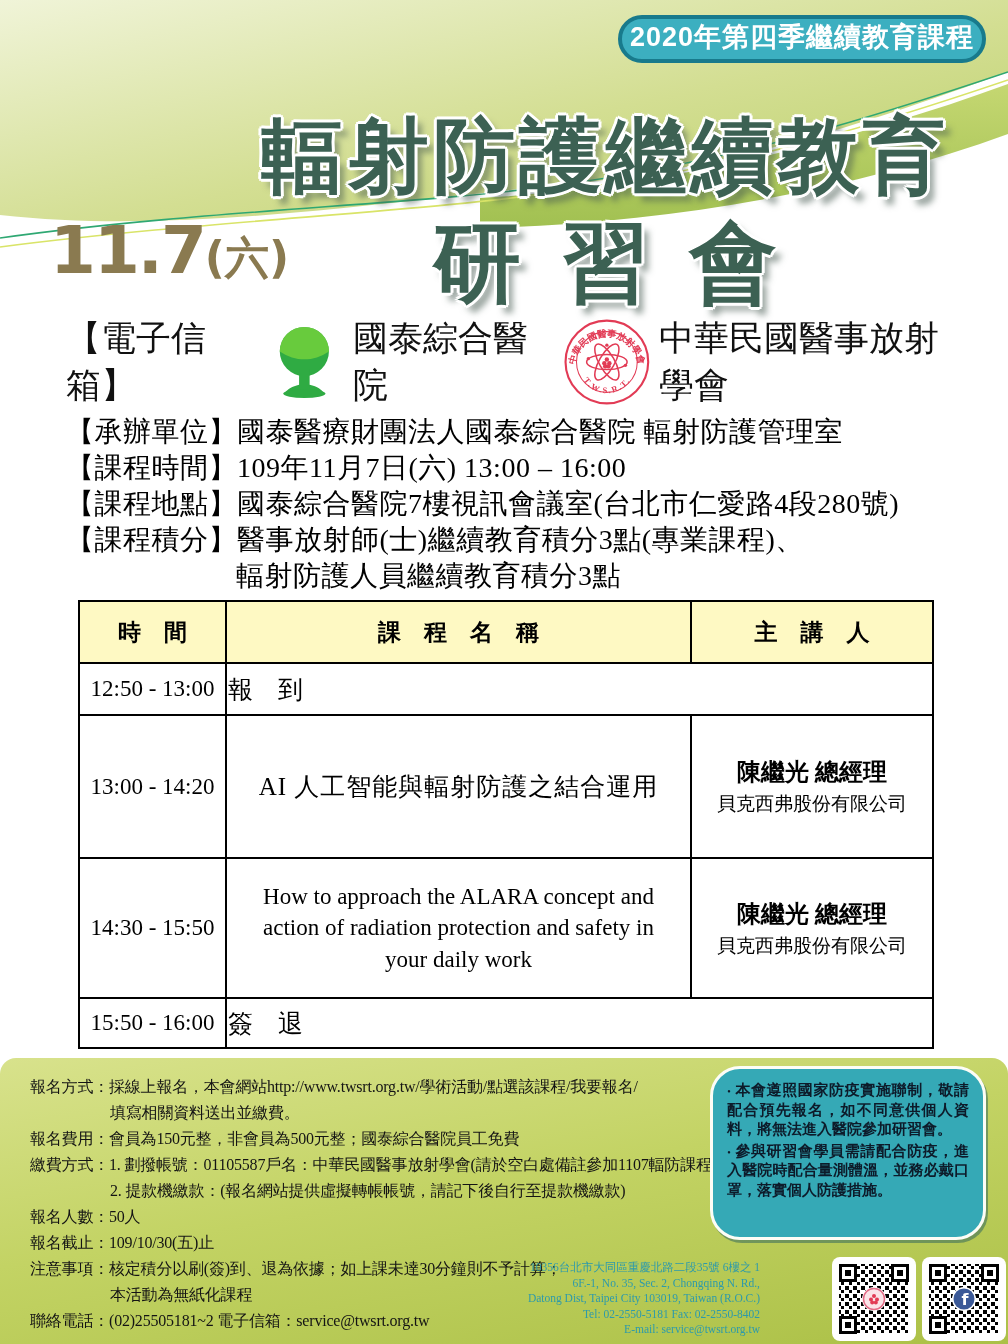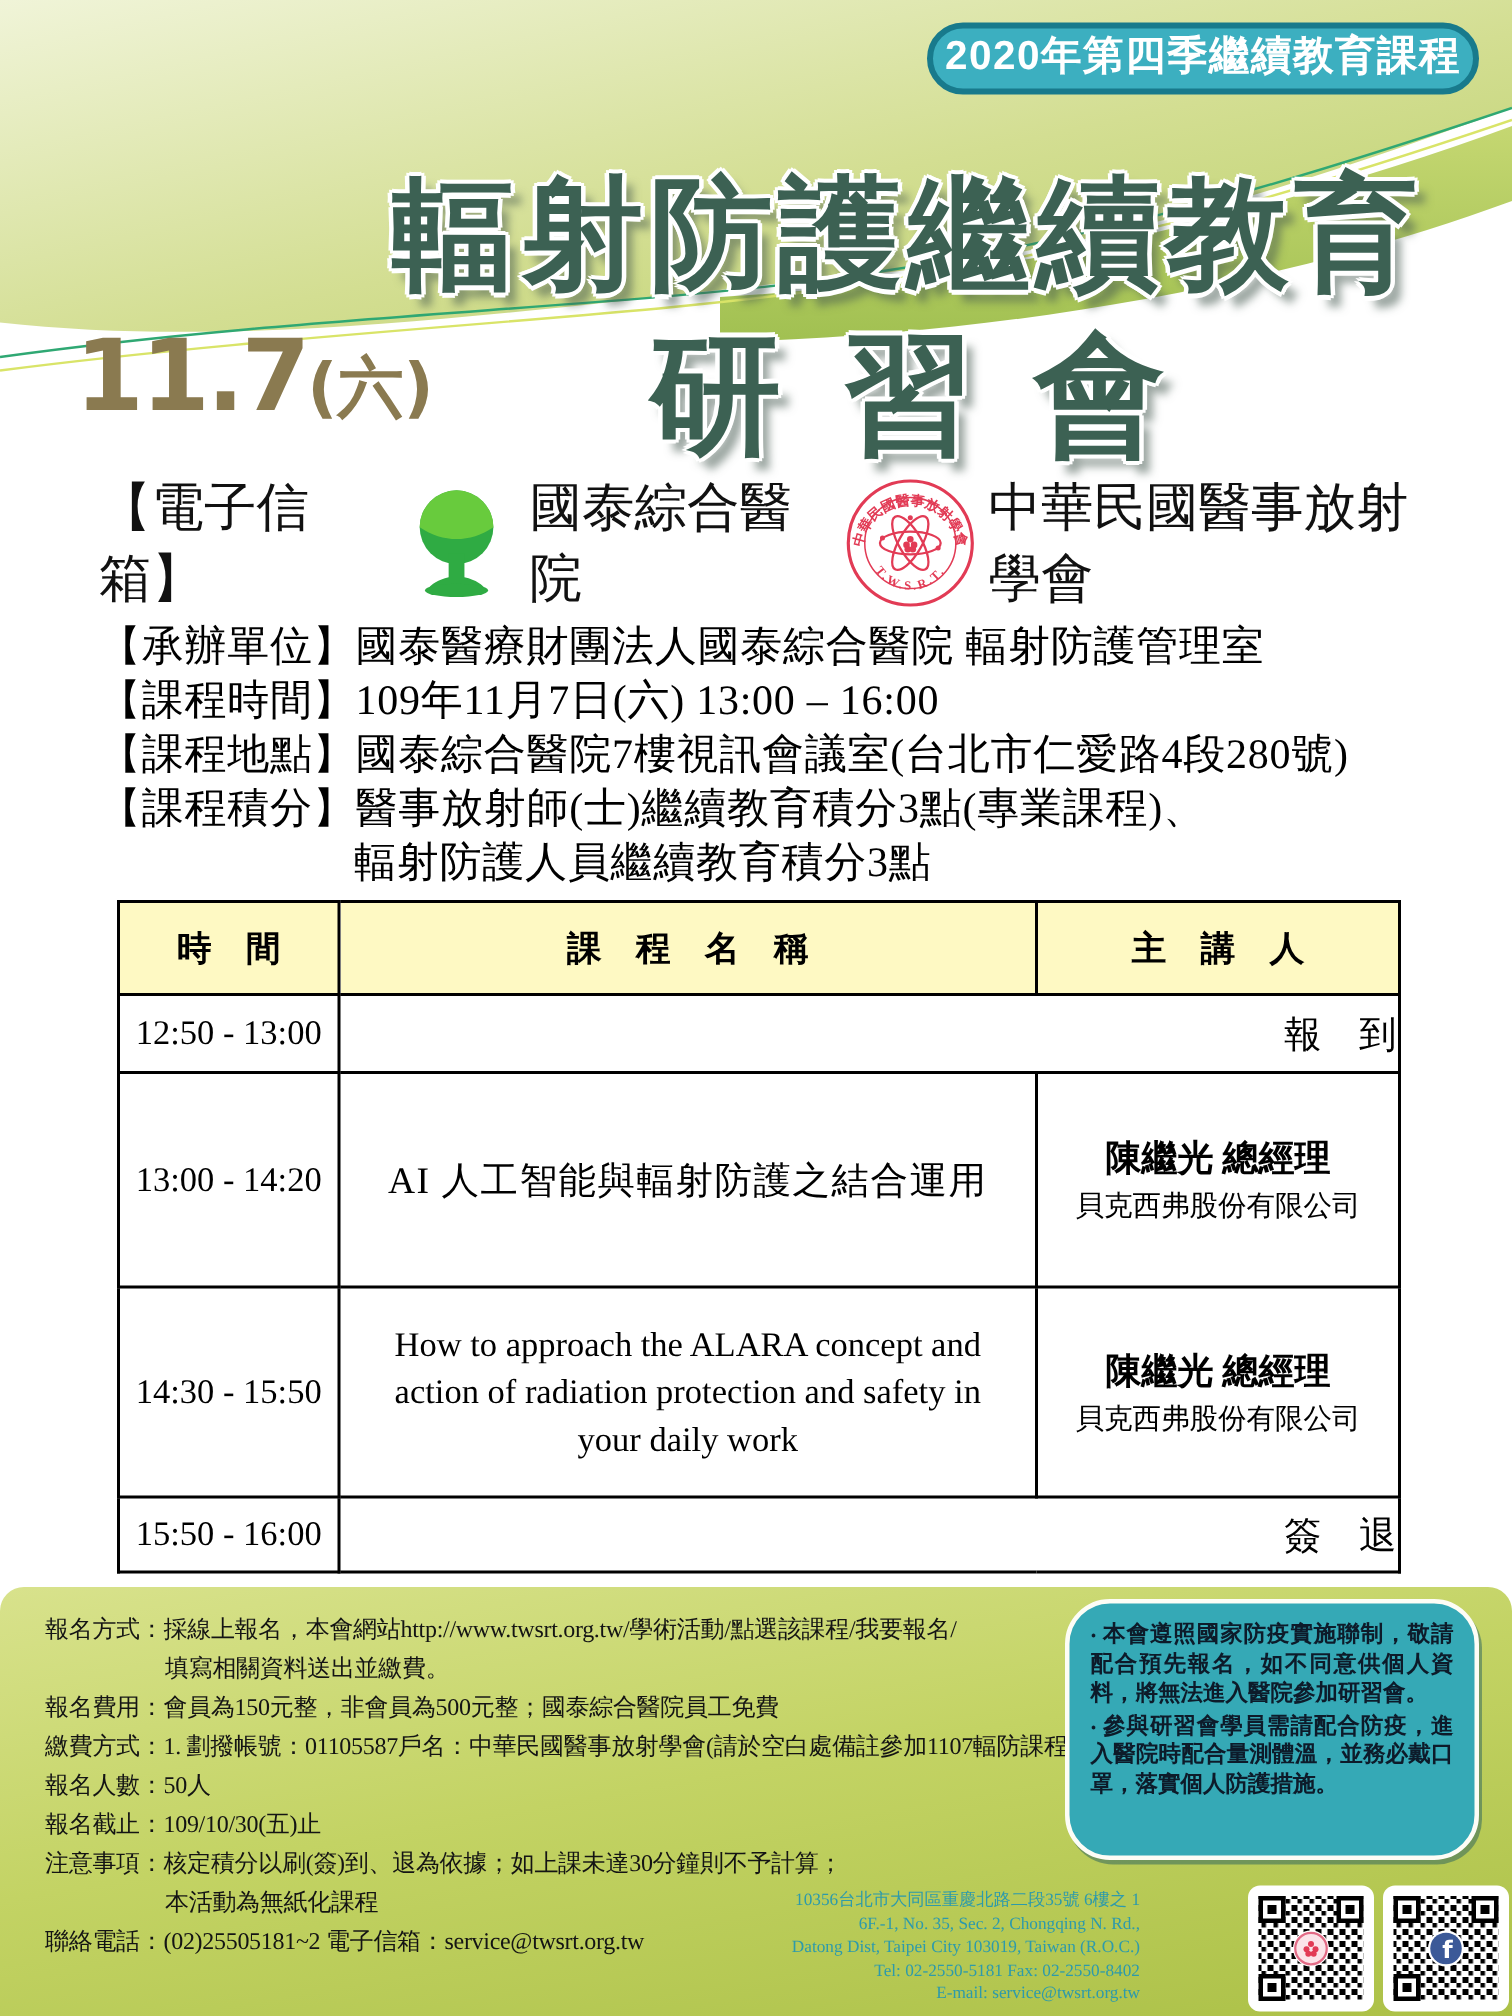--- a/index.html
+++ b/index.html
@@ -33,21 +33,21 @@
   
   .details{position:absolute;left:66px;top:414px;width:900px;}
   .dl{font-size:28px;color:#000;line-height:36px;letter-spacing:.5px;white-space:nowrap;}
   .dl.cont{padding-left:170px;}
   
   .sched{position:absolute;left:78px;top:600px;width:854px;border-collapse:collapse;table-layout:fixed;
          background:#fff;}
   .sched th,.sched td{border:2px solid #000;overflow:hidden;}
   .sched th{height:58px;background:#fef9c3;font-size:23px;font-weight:700;color:#000;}
   .td-time{font-size:23px;text-align:center;}
-  .td-span{text-align:right;font-size:25px;}
+  .td-span{text-align:left;font-size:25px;}
   .td-course-zh{text-align:center;font-size:25px;letter-spacing:1px;}
   .td-course-en{text-align:center;font-size:23px;padding:0 26px;line-height:1.35;}
   .spk-name{font-size:24px;font-weight:bold;text-align:center;}
   .spk-org{font-size:19px;text-align:center;margin-top:3px;}
   
   .band{position:absolute;left:0;top:1058px;width:1008px;height:346px;
         background:linear-gradient(170deg,#d8e28c 0%,#c3d364 40%,#a6bc40 100%);border-radius:16px;}
   .reg{position:absolute;left:30px;top:16px;width:690px;font-size:16px;color:#141414;
        letter-spacing:-.2px;}
   .rl{line-height:26px;white-space:nowrap;}
@@ -188,20 +188,21 @@
     </tbody>
   </table>
 
   <div class="band">
 
     <div class="reg">
       <div class="rl"><span>報名方式：</span><span>採線上報名，本會網站http://www.twsrt.org.tw/學術活動/點選該課程/我要報名/</span></div>
       <div class="rl cont"><span>填寫相關資料送出並繳費。</span></div>
       <div class="rl"><span>報名費用：</span><span>會員為150元整，非會員為500元整；國泰綜合醫院員工免費</span></div>
       <div class="rl"><span>繳費方式：</span><span>1. 劃撥帳號：01105587戶名：中華民國醫事放射學會(請於空白處備註參加1107輻防課程)</span></div>
+      <div class="rl cont"><span>2. 提款機繳款：(報名網站提供虛擬轉帳帳號，請記下後自行至提款機繳款)</span></div>
       <div class="rl"><span>報名人數：</span><span>50人</span></div>
       <div class="rl"><span>報名截止：</span><span>109/10/30(五)止</span></div>
       <div class="rl"><span>注意事項：</span><span>核定積分以刷(簽)到、退為依據；如上課未達30分鐘則不予計算；</span></div>
       <div class="rl cont"><span>本活動為無紙化課程</span></div>
       <div class="rl"><span>聯絡電話：</span><span>(02)25505181~2 電子信箱：service@twsrt.org.tw</span></div>
     </div>
 
     <div class="notice">
       <p>‧ 本會遵照國家防疫實施聯制，敬請配合預先報名，如不同意供個人資料，將無法進入醫院參加研習會。</p>
       <p>‧ 參與研習會學員需請配合防疫，進入醫院時配合量測體溫，並務必戴口罩，落實個人防護措施。</p>

